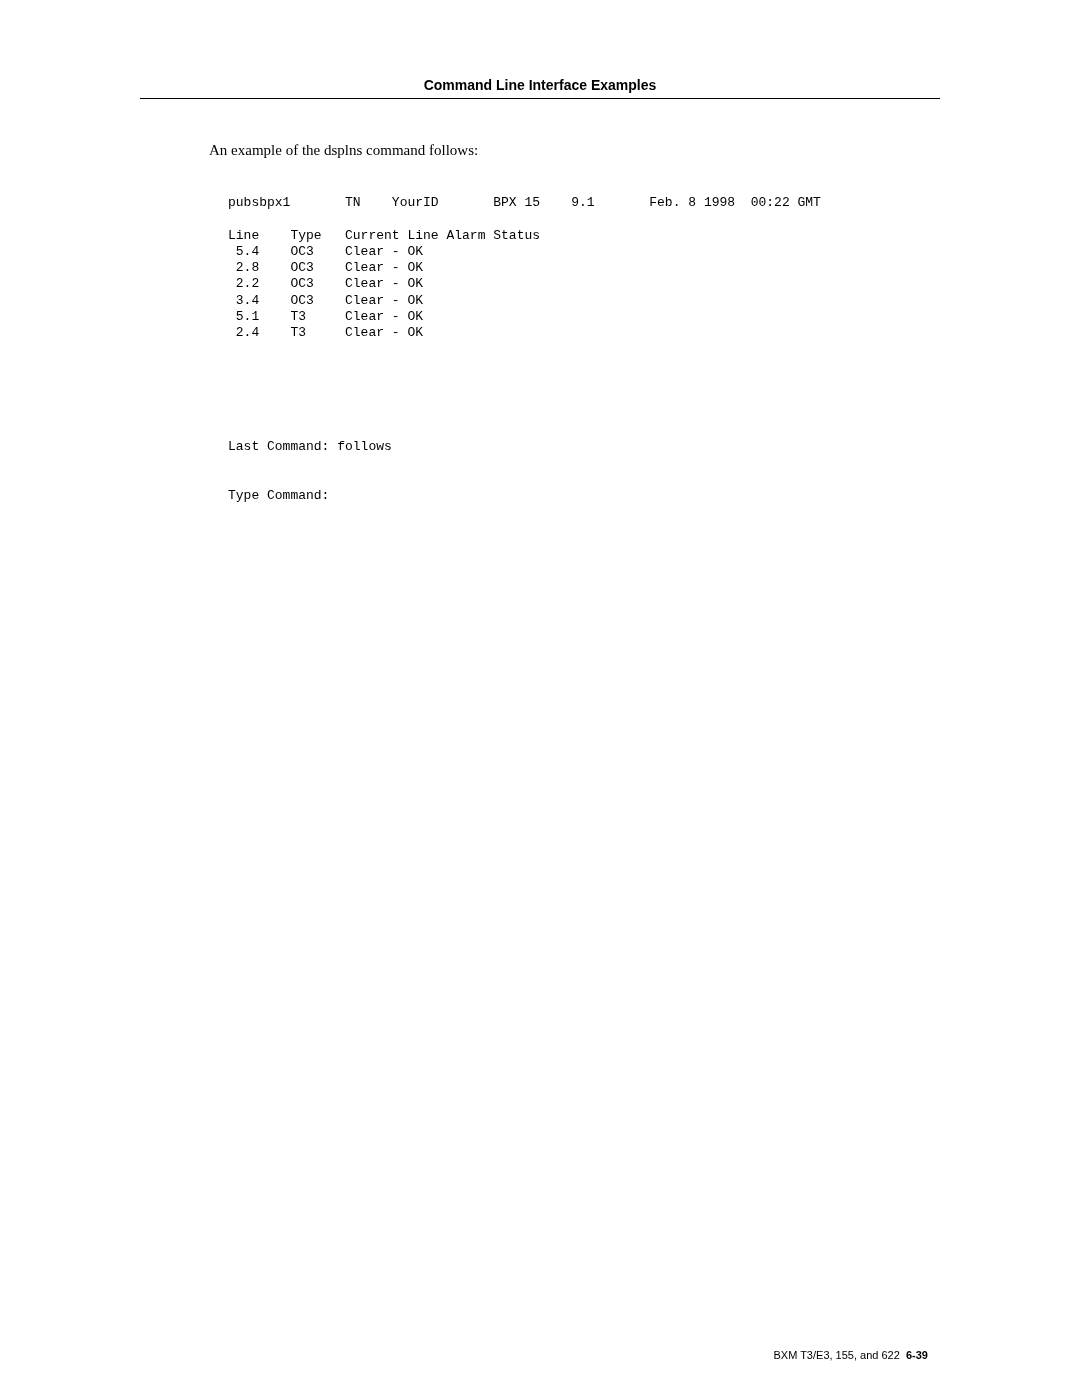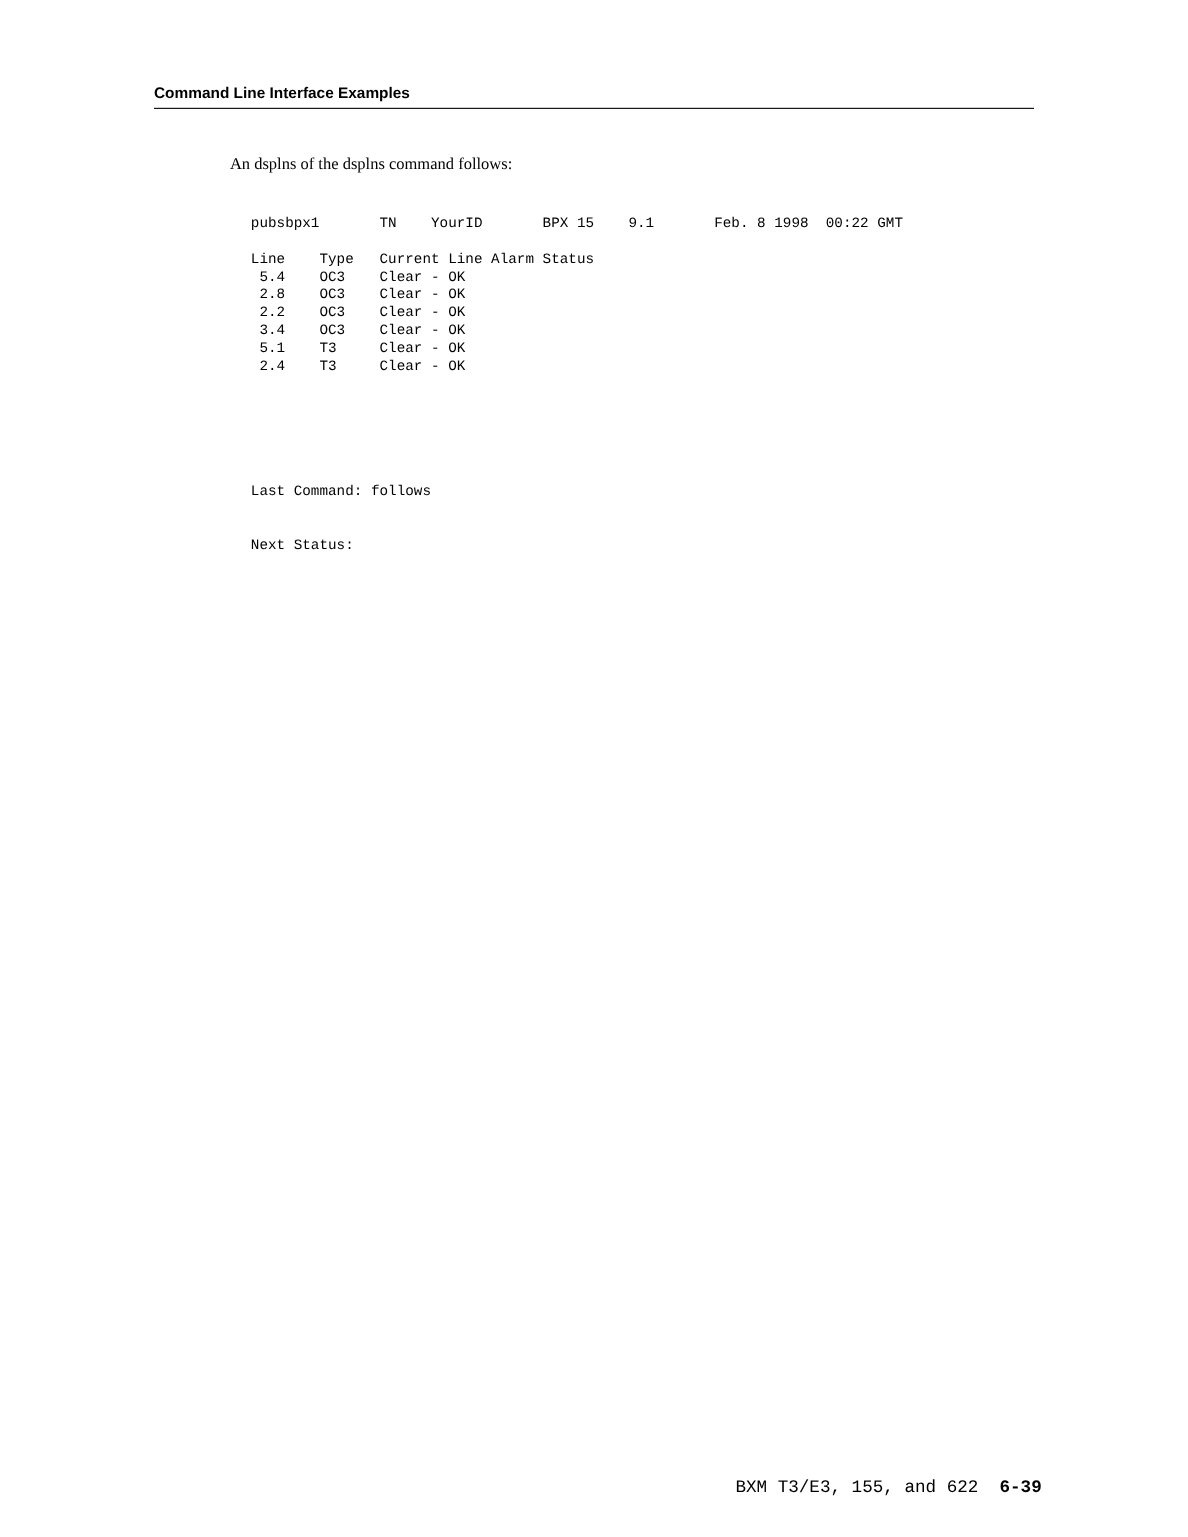--- a/index.html
+++ b/index.html
@@ -14,21 +14,21 @@
       font-family: 'Times New Roman', Times, serif;
       position: relative;
     }
     .header-section {
       position: absolute;
       top: 76px;
       left: 140px;
       right: 140px;
       border-bottom: 1px solid #000;
       padding-bottom: 4px;
-      text-align: left;
+      text-align: center;
     }
     .header-title {
       font-family: Arial, Helvetica, sans-serif;
       font-weight: bold;
       font-size: 14px;
     }
     .intro-text {
       position: absolute;
       top: 142px;
       left: 209px;
@@ -42,57 +42,57 @@
       top: 195px;
       left: 228px;
       font-family: 'Courier New', Courier, monospace;
       font-size: 13px;
       line-height: 1.25;
       white-space: pre;
     }
     .footer {
       position: absolute;
       bottom: 36px;
-      right: 133px;
-      font-family: Liberation Mono, monospace;
-      font-size: 16px;
+      right: 152px;
+      font-family: Liberation Sans, sans-serif;
+      font-size: 11px;
     }
     .footer-chapter {
       font-weight: normal;
     }
     .footer-page {
       font-weight: bold;
     }
   </style>
 </head>
 <body>
 
 <div class="header-section">
   <span class="header-title">Command Line Interface Examples</span>
 </div>
 
 <div class="intro-text">
-  <span>An dsplns of the </span><span class="bold">dsplns</span><span> command follows:</span>
+  <span>An example of the </span><span class="bold">dsplns</span><span> command follows:</span>
 </div>
 
 <div class="terminal-output"><span>pubsbpx1       TN    YourID       BPX 15    9.1       Feb. 8 1998  00:22 GMT</span>
 <span></span>
 <span>Line    Type   Current Line Alarm Status</span>
 <span> 5.4    OC3    Clear - OK</span>
 <span> 2.8    OC3    Clear - OK</span>
 <span> 2.2    OC3    Clear - OK</span>
 <span> 3.4    OC3    Clear - OK</span>
 <span> 5.1    T3     Clear - OK</span>
 <span> 2.4    T3     Clear - OK</span>
 
 
 
 
 
 
 <span>Last Command: follows</span>
 
 
-<span>Next Status:</span></div>
+<span>Type Command:</span></div>
 
 <div class="footer">
   <span class="footer-chapter">BXM T3/E3, 155, and 622</span>&nbsp;&nbsp;<span class="footer-page">6-39</span>
 </div>
 
 </body></html>

